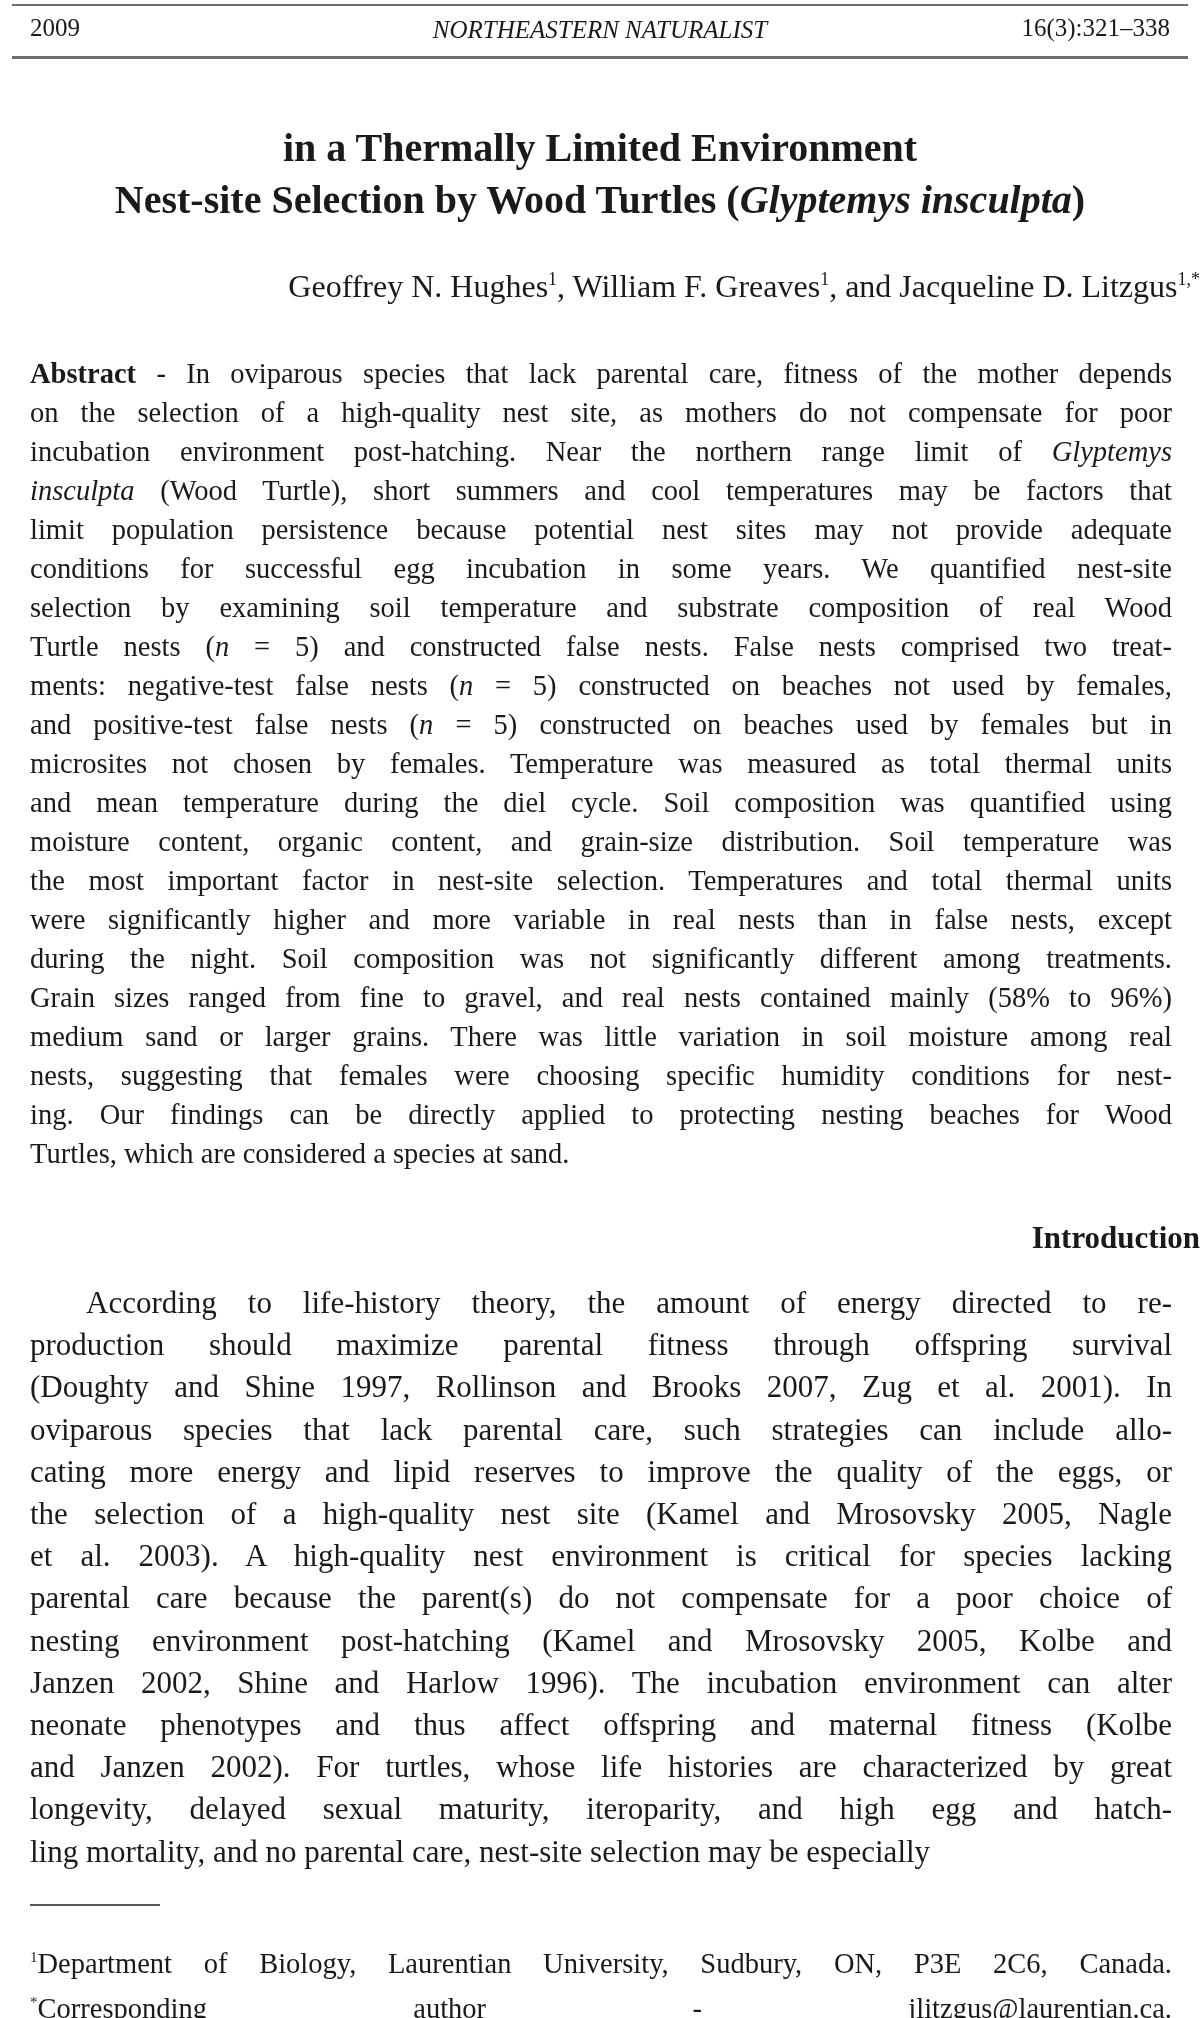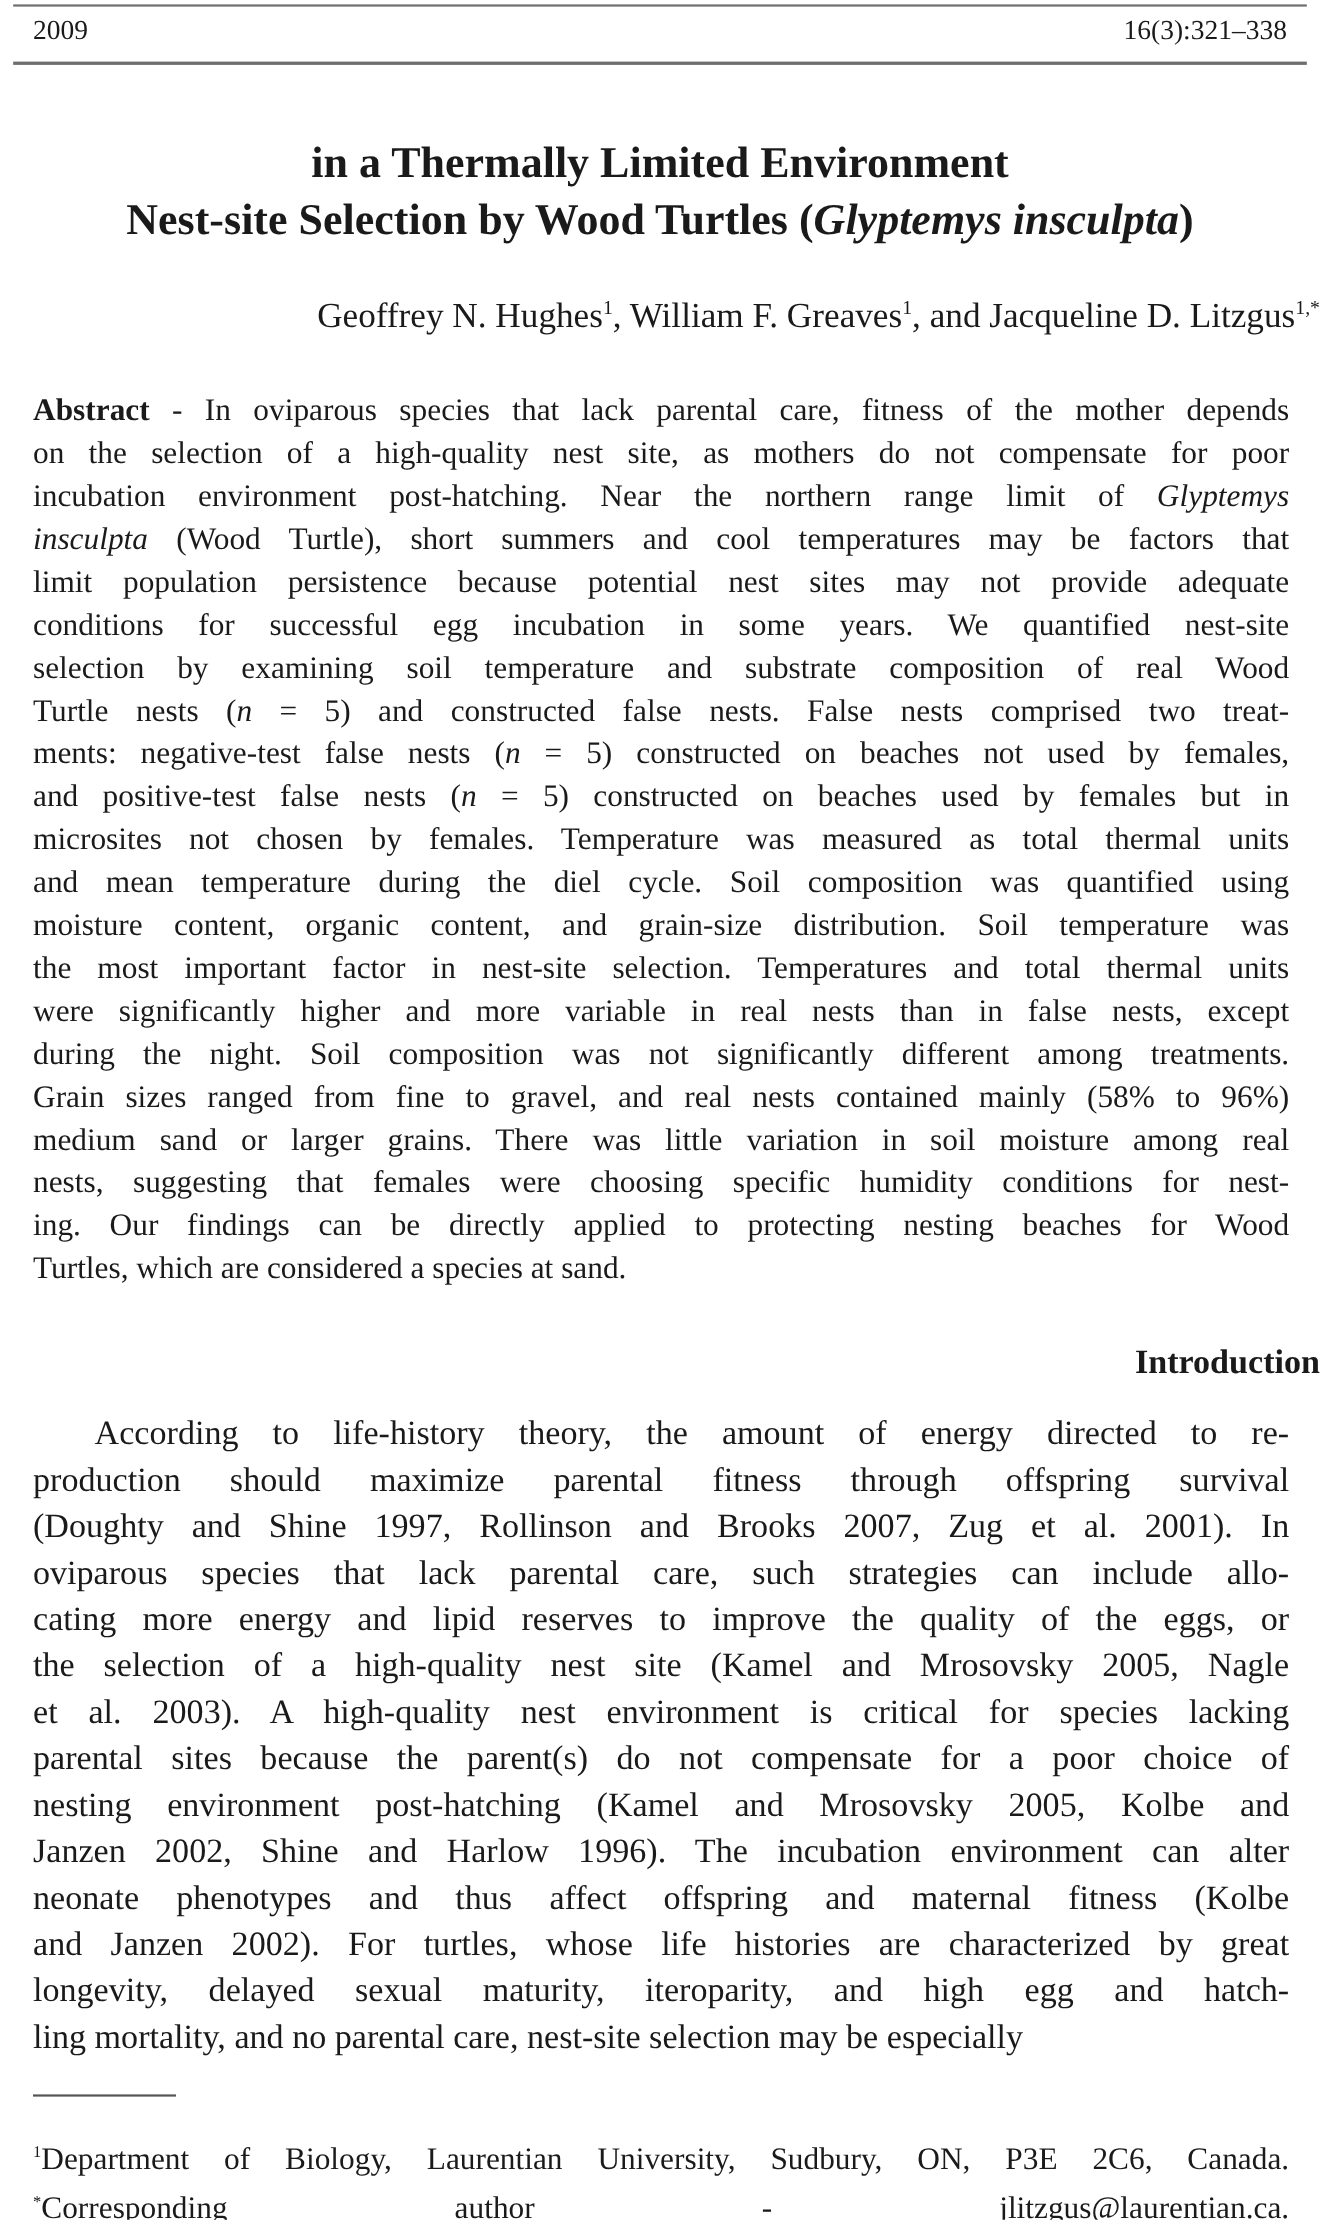--- a/index.html
+++ b/index.html
@@ -28,20 +28,21 @@
   .footnotes { top: 1938px; font-size: 28.5px; line-height: 39px; }
   .footnotes sup { font-size: 15px; }
   i, em { font-style: italic; }
 </style>
 </head>
 <body>
 
 <div class="rule top"></div>
 <div class="header-row">
   <span class="hdr-left">2009</span>
+  <span class="hdr-center">NORTHEASTERN NATURALIST</span>
   <span class="hdr-right">16(3):321–338</span>
 </div>
 <div class="rule bottom"></div>
 
 <div class="title">
   <div><span>in a Thermally Limited Environment</span></div>
   <div><span>Nest-site Selection by Wood Turtles (</span><i>Glyptemys insculpta</i><span>)</span></div>
 </div>
 
 <div class="authors"><span>Geoffrey N. Hughes</span><sup>1</sup><span>, William F. Greaves</span><sup>1</sup><span>, and Jacqueline D. Litzgus</span><sup>1,*</sup></div>
@@ -72,21 +73,21 @@
 
 <div class="intro-heading">Introduction</div>
 <div class="body-lines intro">
     <span class="line indent"><span>According to life-history theory, the amount of energy directed to re-</span></span>
     <span class="line"><span>production should maximize parental fitness through offspring survival</span></span>
     <span class="line"><span>(Doughty and Shine 1997, Rollinson and Brooks 2007, Zug et al. 2001). In</span></span>
     <span class="line"><span>oviparous species that lack parental care, such strategies can include allo-</span></span>
     <span class="line"><span>cating more energy and lipid reserves to improve the quality of the eggs, or</span></span>
     <span class="line"><span>the selection of a high-quality nest site (Kamel and Mrosovsky 2005, Nagle</span></span>
     <span class="line"><span>et al. 2003). A high-quality nest environment is critical for species lacking</span></span>
-    <span class="line"><span>parental sites because the parent(s) do not compensate for a poor choice of</span></span>
+    <span class="line"><span>parental care because the parent(s) do not compensate for a poor choice of</span></span>
     <span class="line"><span>nesting environment post-hatching (Kamel and Mrosovsky 2005, Kolbe and</span></span>
     <span class="line"><span>Janzen 2002, Shine and Harlow 1996). The incubation environment can alter</span></span>
     <span class="line"><span>neonate phenotypes and thus affect offspring and maternal fitness (Kolbe</span></span>
     <span class="line"><span>and Janzen 2002). For turtles, whose life histories are characterized by great</span></span>
     <span class="line"><span>longevity, delayed sexual maturity, iteroparity, and high egg and hatch-</span></span>
     <span class="line last"><span>ling mortality, and no parental care, nest-site selection may be especially</span></span>
   </div>
 
 <div class="footnote-rule"></div>
 <div class="body-lines footnotes">

